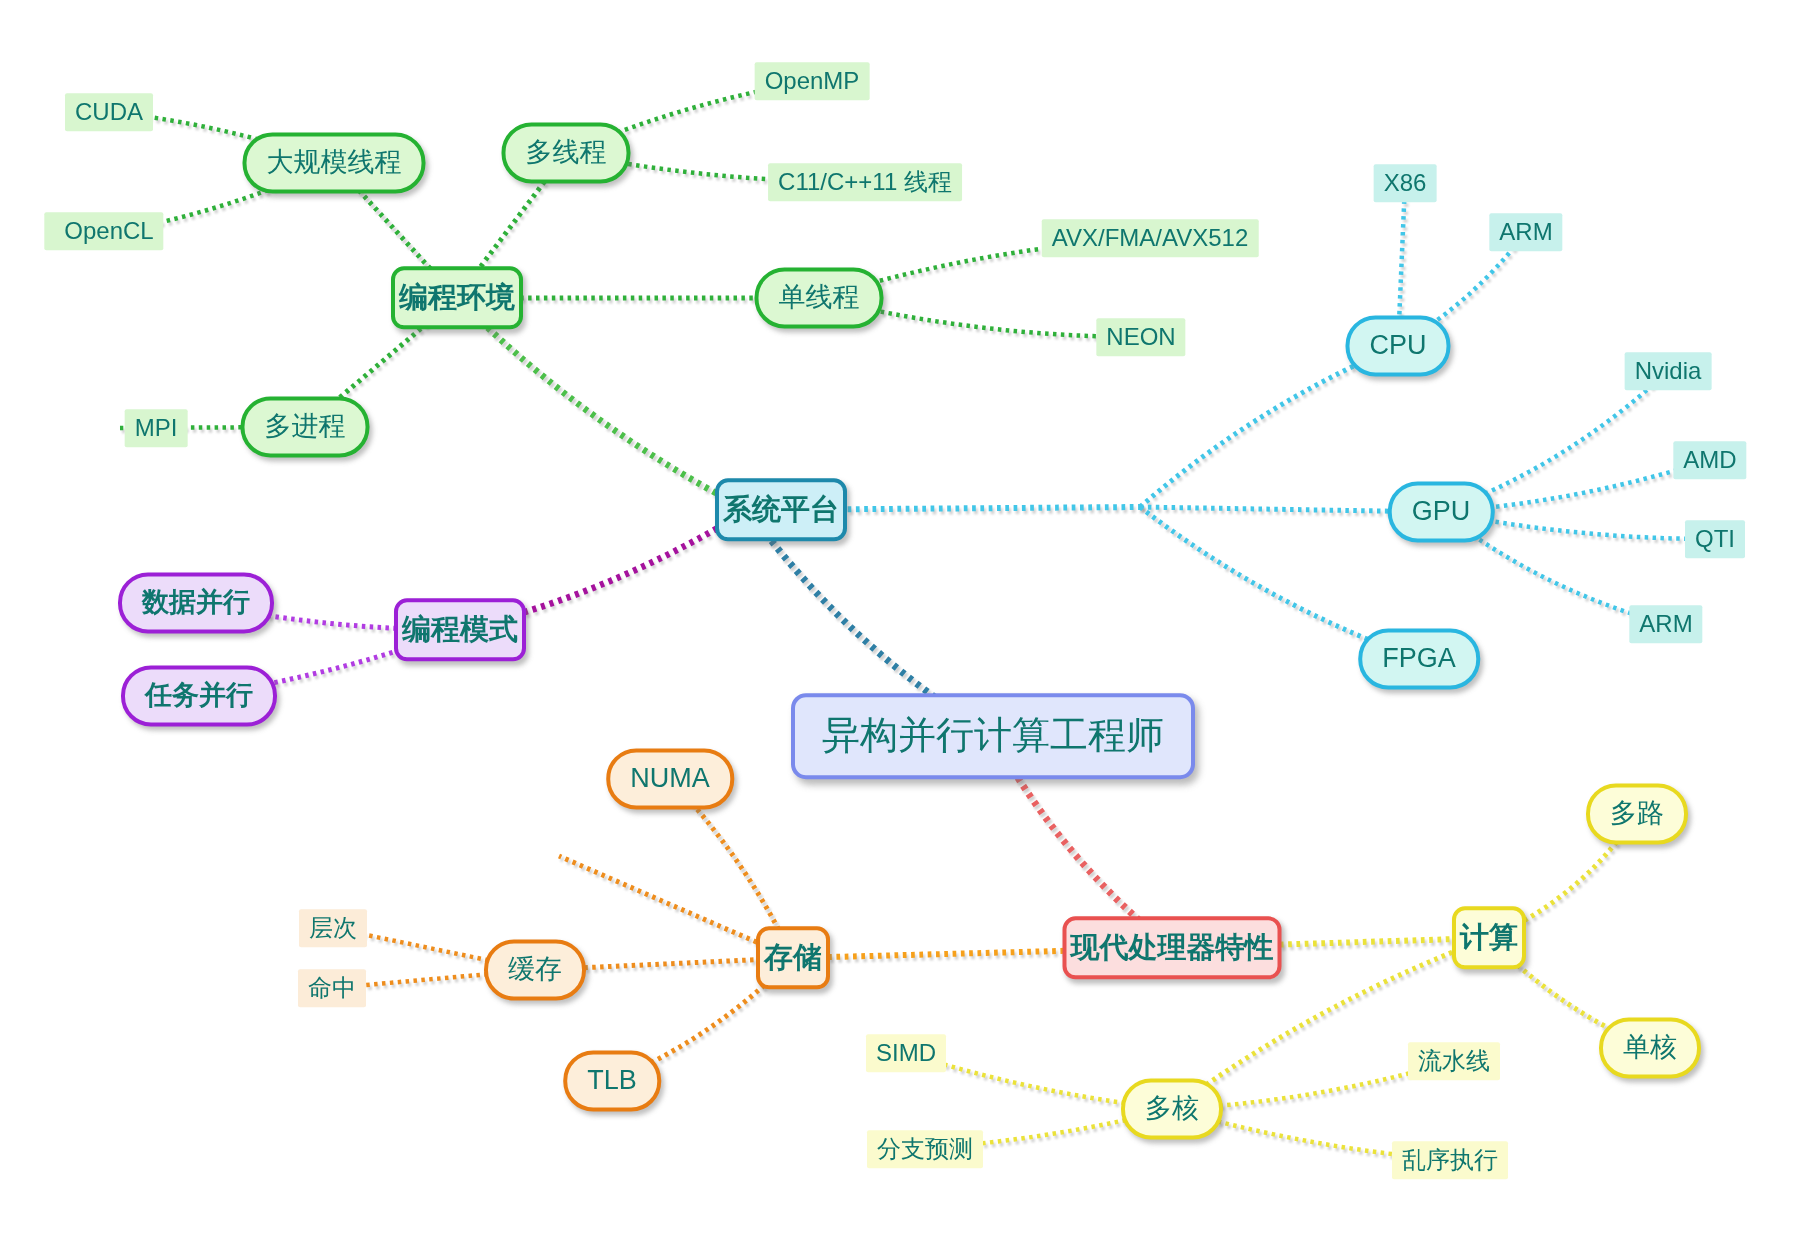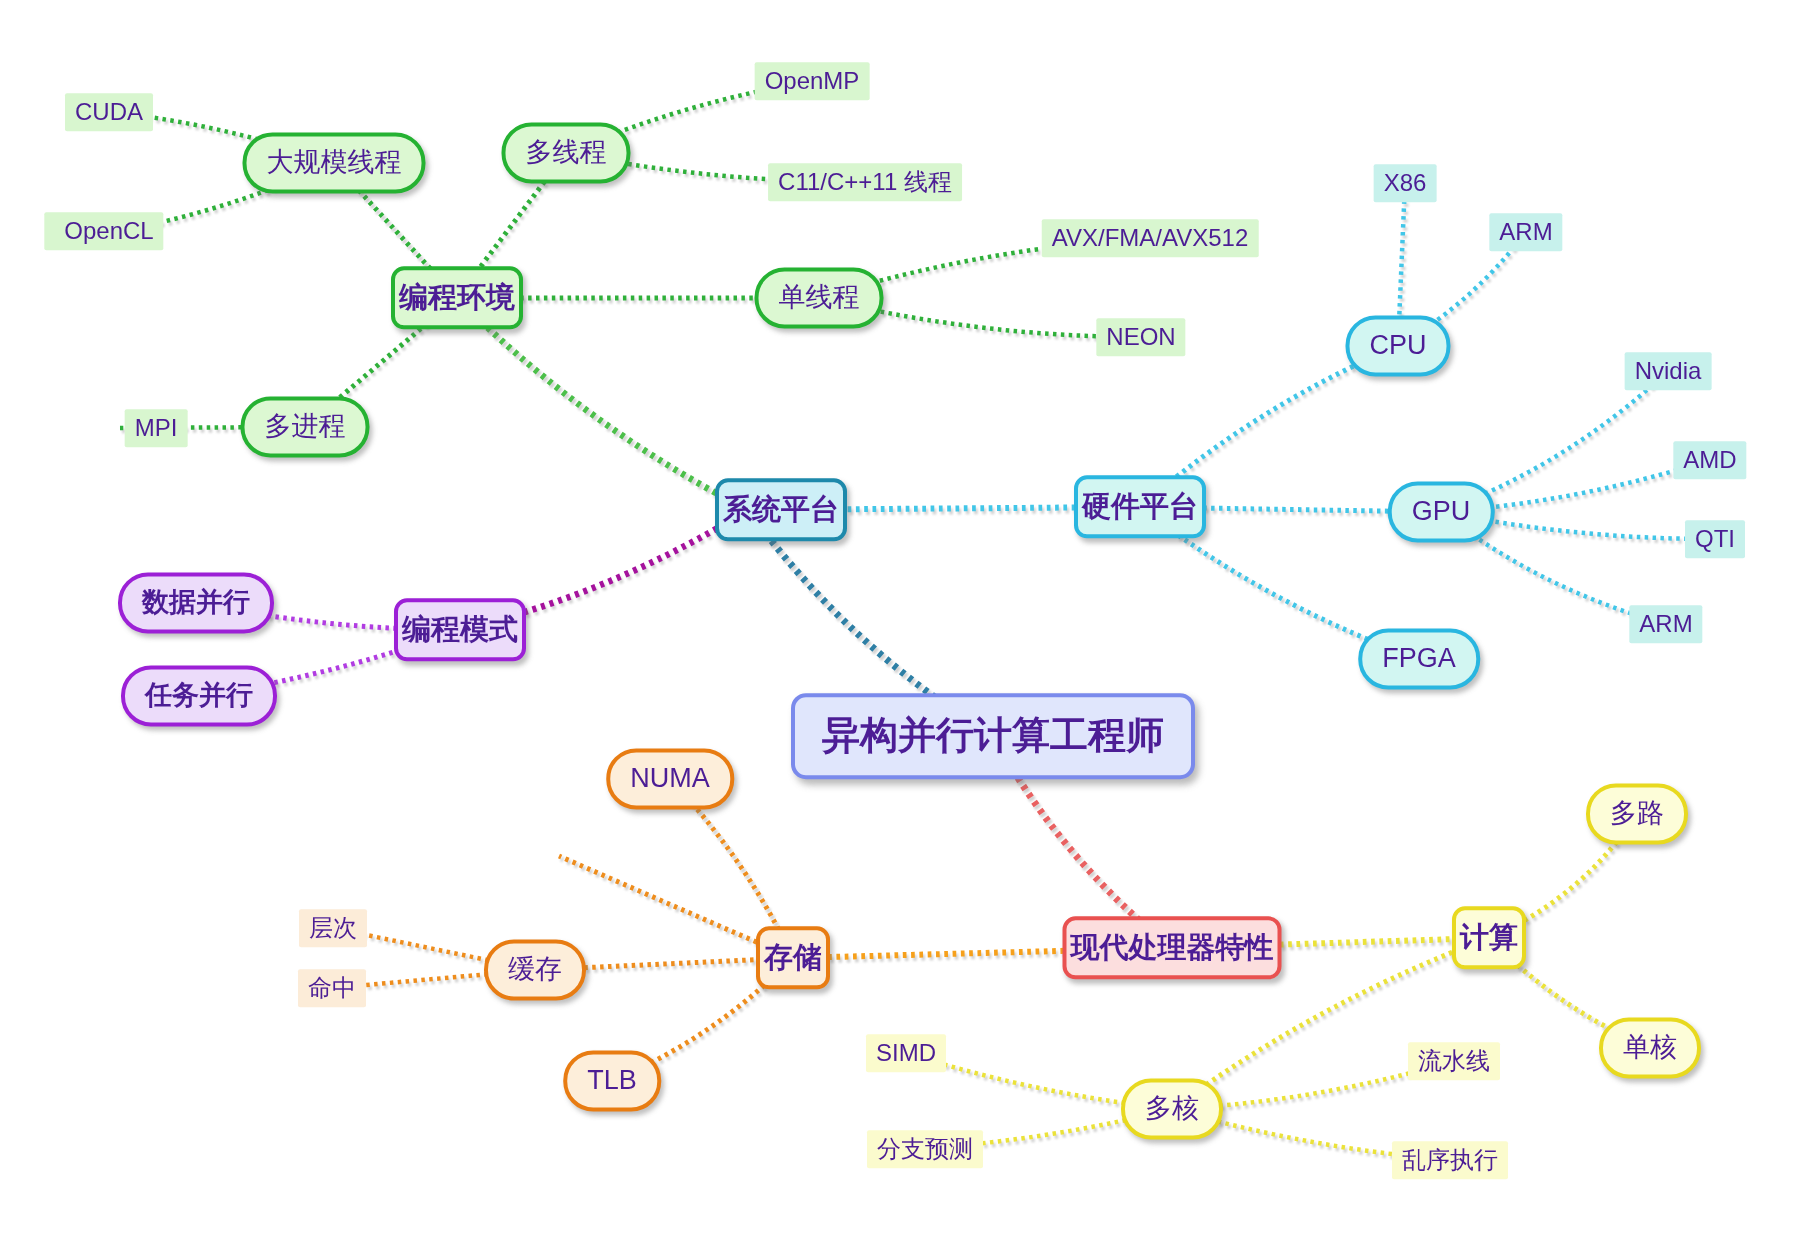--- a/index.html
+++ b/index.html
@@ -1,29 +1,29 @@
 <!DOCTYPE html>
 <html><head>
 <meta charset="utf-8">
 <style>
   html,body{margin:0;padding:0;background:#ffffff;}
   #stage{position:relative;width:1801px;height:1242px;background:#ffffff;overflow:hidden;
          font-family:"Liberation Sans","DejaVu Sans",sans-serif;}
   #edge-layer{position:absolute;left:0;top:0;}
   #node-layer{position:absolute;left:0;top:0;width:100%;height:100%;}
   path.edge{fill:none;stroke-linecap:butt;filter:drop-shadow(2px 3px 1px rgba(125,125,125,.35));}
-  .node{position:absolute;transform:translate(-50%,-50%);white-space:nowrap;color:#4c1d95;
+  .node{position:absolute;transform:translate(-50%,-50%);white-space:nowrap;color:#0f766e;
         text-align:center;cursor:pointer;line-height:1.15;}
   .kind-leaf{font-size:24px;padding:5px 10px;border-radius:2px;background:var(--leafbg);}
   .kind-pill{font-size:27px;padding:11px 20px;border-radius:30px;border:4px solid var(--border);
         background:var(--fill);box-shadow:3px 4px 5px rgba(105,105,105,.42);}
   .kind-topic{font-size:29px;font-weight:bold;padding:11px 4px;border-radius:13px;
         border:4px solid var(--border);background:var(--fill);
         box-shadow:3px 4px 5px rgba(105,105,105,.42);}
-  .kind-center{font-size:38px;font-weight:bold;padding:17px 27px;border-radius:15px;
+  .kind-center{font-size:38px;font-weight:normal;padding:17px 27px;border-radius:15px;
         border:4px solid var(--border);background:var(--fill);
         box-shadow:4px 5px 7px rgba(105,105,105,.45);}
   .bold{font-weight:bold;}
 </style>
 </head>
 <body>
 
 <div id="stage">
   <svg id="edge-layer" width="1801" height="1242" viewBox="0 0 1801 1242">
       <path d="M 334 163 Q 224.56 124 109 112" class="edge" stroke="#2fb03a" stroke-width="4.5" stroke-dasharray="3.5 4.4"></path>
@@ -79,21 +79,20 @@
       <div class="node kind-topic" style="left: 457px; top: 298px; --border: #25b232; --fill: #dcf8d2; --leafbg: #d8f6cf;">编程环境</div>
       <div class="node kind-pill" style="left: 819px; top: 298px; --border: #25b232; --fill: #dcf8d2; --leafbg: #d8f6cf;">单线程</div>
       <div class="node kind-leaf" style="left: 1150px; top: 238px; --border: #25b232; --fill: #dcf8d2; --leafbg: #d8f6cf;">AVX/FMA/AVX512</div>
       <div class="node kind-leaf" style="left: 1141px; top: 337px; --border: #25b232; --fill: #dcf8d2; --leafbg: #d8f6cf;">NEON</div>
       <div class="node kind-leaf" style="left: 120px; top: 428px; margin-left: 36px; --border: #25b232; --fill: #dcf8d2; --leafbg: #d8f6cf;">MPI</div>
       <div class="node kind-pill" style="left: 305px; top: 427px; --border: #25b232; --fill: #dcf8d2; --leafbg: #d8f6cf;">多进程</div>
       <div class="node kind-pill bold" style="left: 196px; top: 603px; --border: #9c20d6; --fill: #ecdcfa; --leafbg: #ecdcfa;">数据并行</div>
       <div class="node kind-pill bold" style="left: 199px; top: 696px; --border: #9c20d6; --fill: #ecdcfa; --leafbg: #ecdcfa;">任务并行</div>
       <div class="node kind-topic" style="left: 460px; top: 630px; --border: #9c20d6; --fill: #ecdcfa; --leafbg: #ecdcfa;">编程模式</div>
       <div class="node kind-topic" style="left: 748px; top: 510px; margin-left: 33px; --border: #1d89ab; --fill: #cdeff7; --leafbg: #cdeff7;">系统平台</div>
-      <div class="node kind-topic" style="left: 1140px; top: 507px; --border: #29b6e0; --fill: #d2f6f2; --leafbg: #c7f1ec;">硬件平台</div>
       <div class="node kind-pill" style="left: 1398px; top: 346px; --border: #29b6e0; --fill: #d2f6f2; --leafbg: #c7f1ec;">CPU</div>
       <div class="node kind-leaf" style="left: 1405px; top: 183px; --border: #29b6e0; --fill: #d2f6f2; --leafbg: #c7f1ec;">X86</div>
       <div class="node kind-leaf" style="left: 1526px; top: 232px; --border: #29b6e0; --fill: #d2f6f2; --leafbg: #c7f1ec;">ARM</div>
       <div class="node kind-pill" style="left: 1441px; top: 512px; --border: #29b6e0; --fill: #d2f6f2; --leafbg: #c7f1ec;">GPU</div>
       <div class="node kind-leaf" style="left: 1668px; top: 371px; --border: #29b6e0; --fill: #d2f6f2; --leafbg: #c7f1ec;">Nvidia</div>
       <div class="node kind-leaf" style="left: 1710px; top: 460px; --border: #29b6e0; --fill: #d2f6f2; --leafbg: #c7f1ec;">AMD</div>
       <div class="node kind-leaf" style="left: 1715px; top: 539px; --border: #29b6e0; --fill: #d2f6f2; --leafbg: #c7f1ec;">QTI</div>
       <div class="node kind-leaf" style="left: 1666px; top: 624px; --border: #29b6e0; --fill: #d2f6f2; --leafbg: #c7f1ec;">ARM</div>
       <div class="node kind-pill" style="left: 1419px; top: 659px; --border: #29b6e0; --fill: #d2f6f2; --leafbg: #c7f1ec;">FPGA</div>
       <div class="node kind-center" style="left: 993px; top: 736px; --border: #7a8aec; --fill: #e0e6fc; --leafbg: #e0e6fc;">异构并行计算工程师</div>

